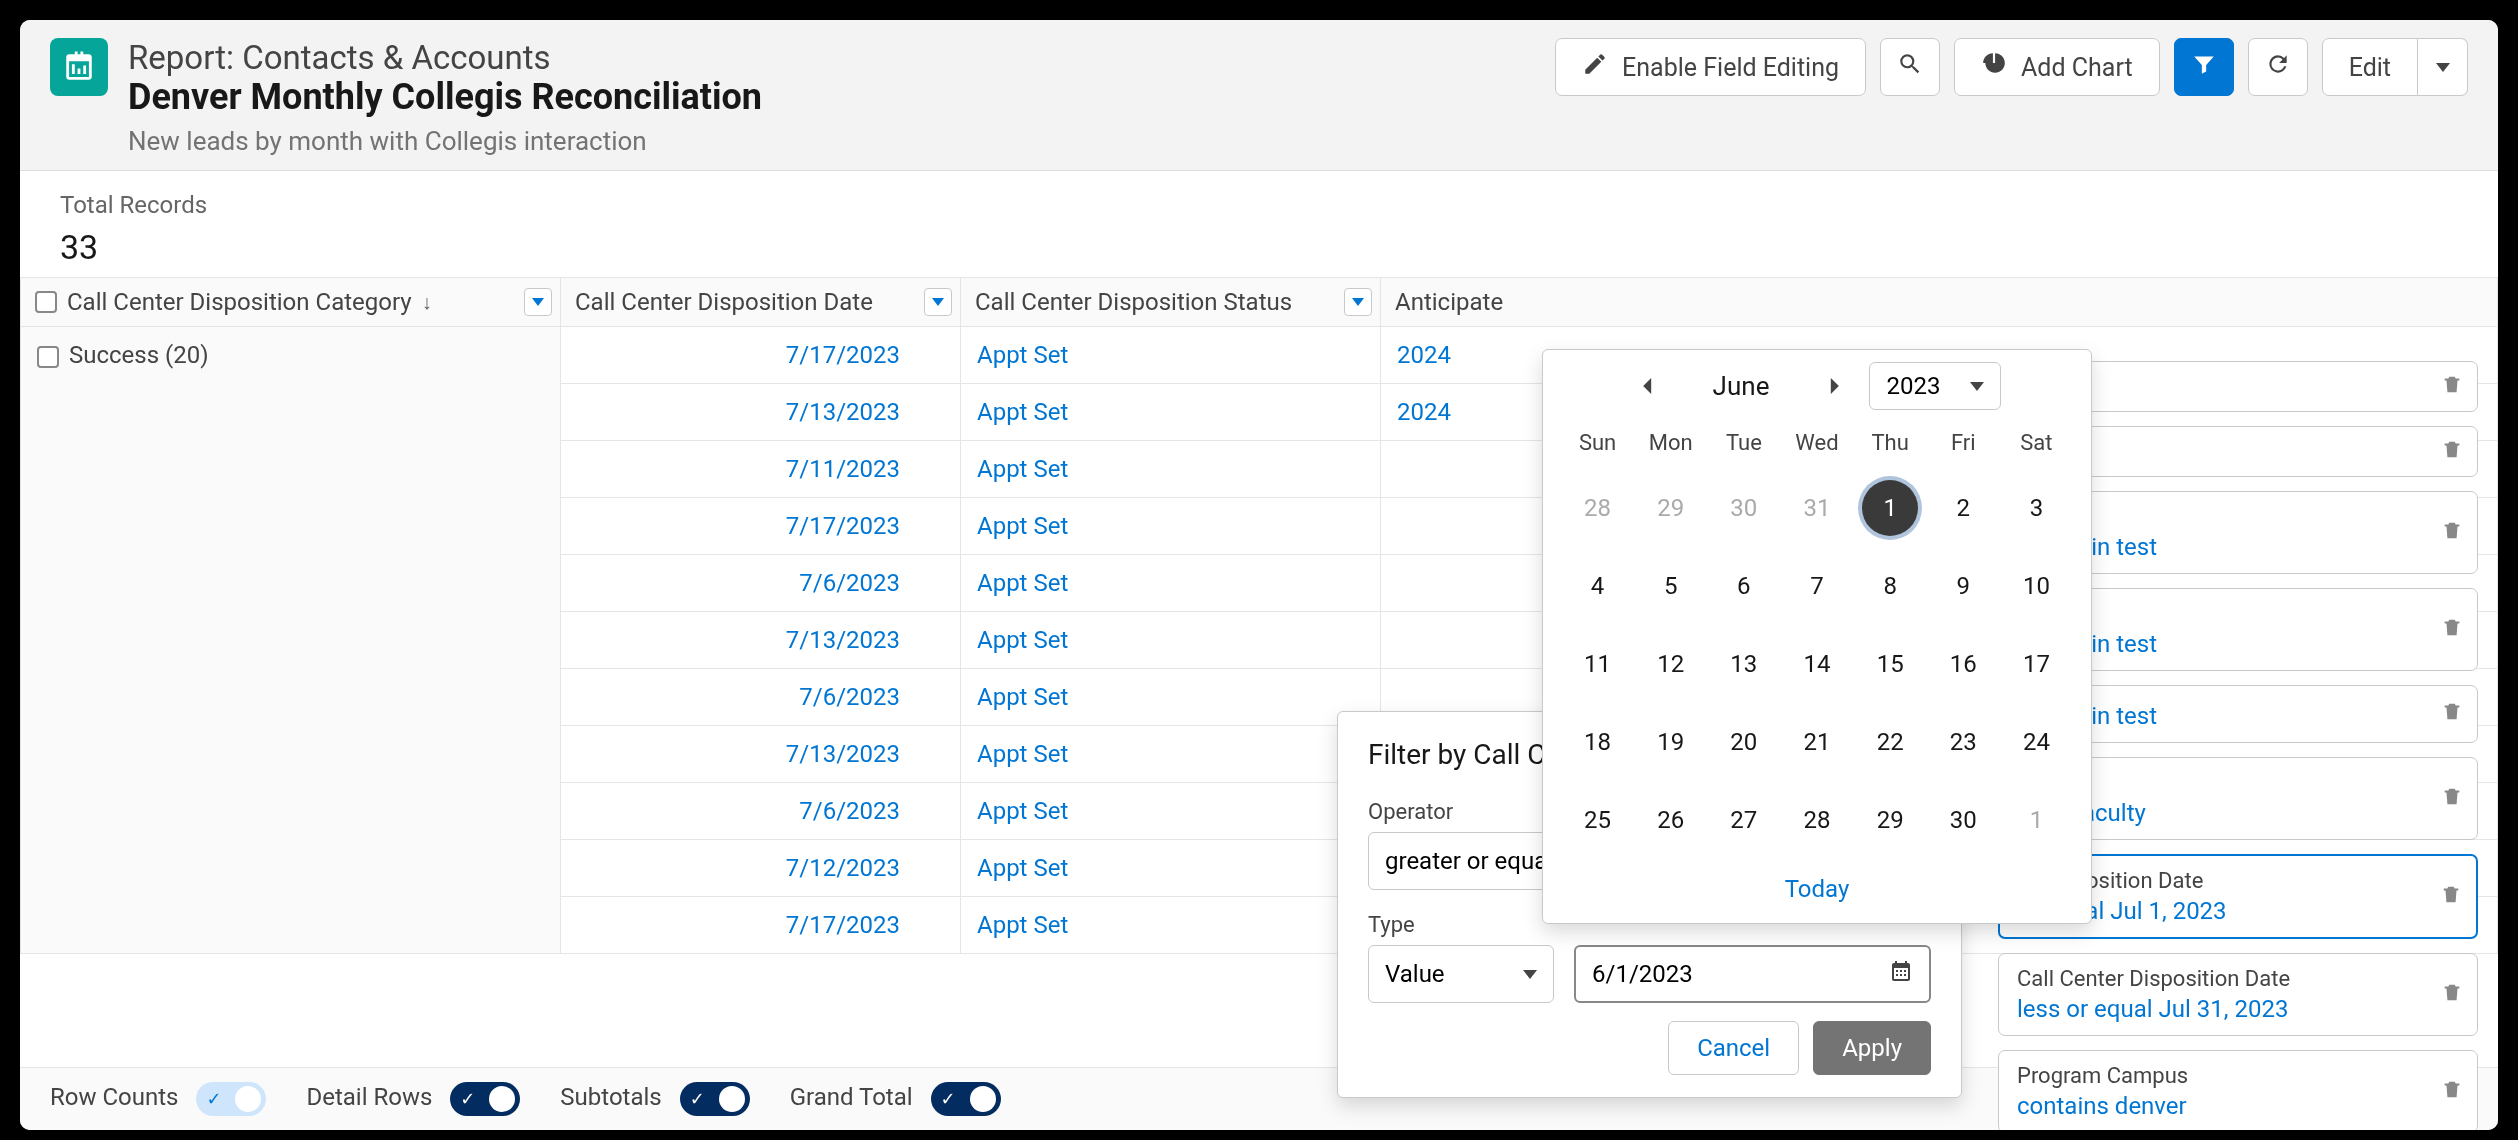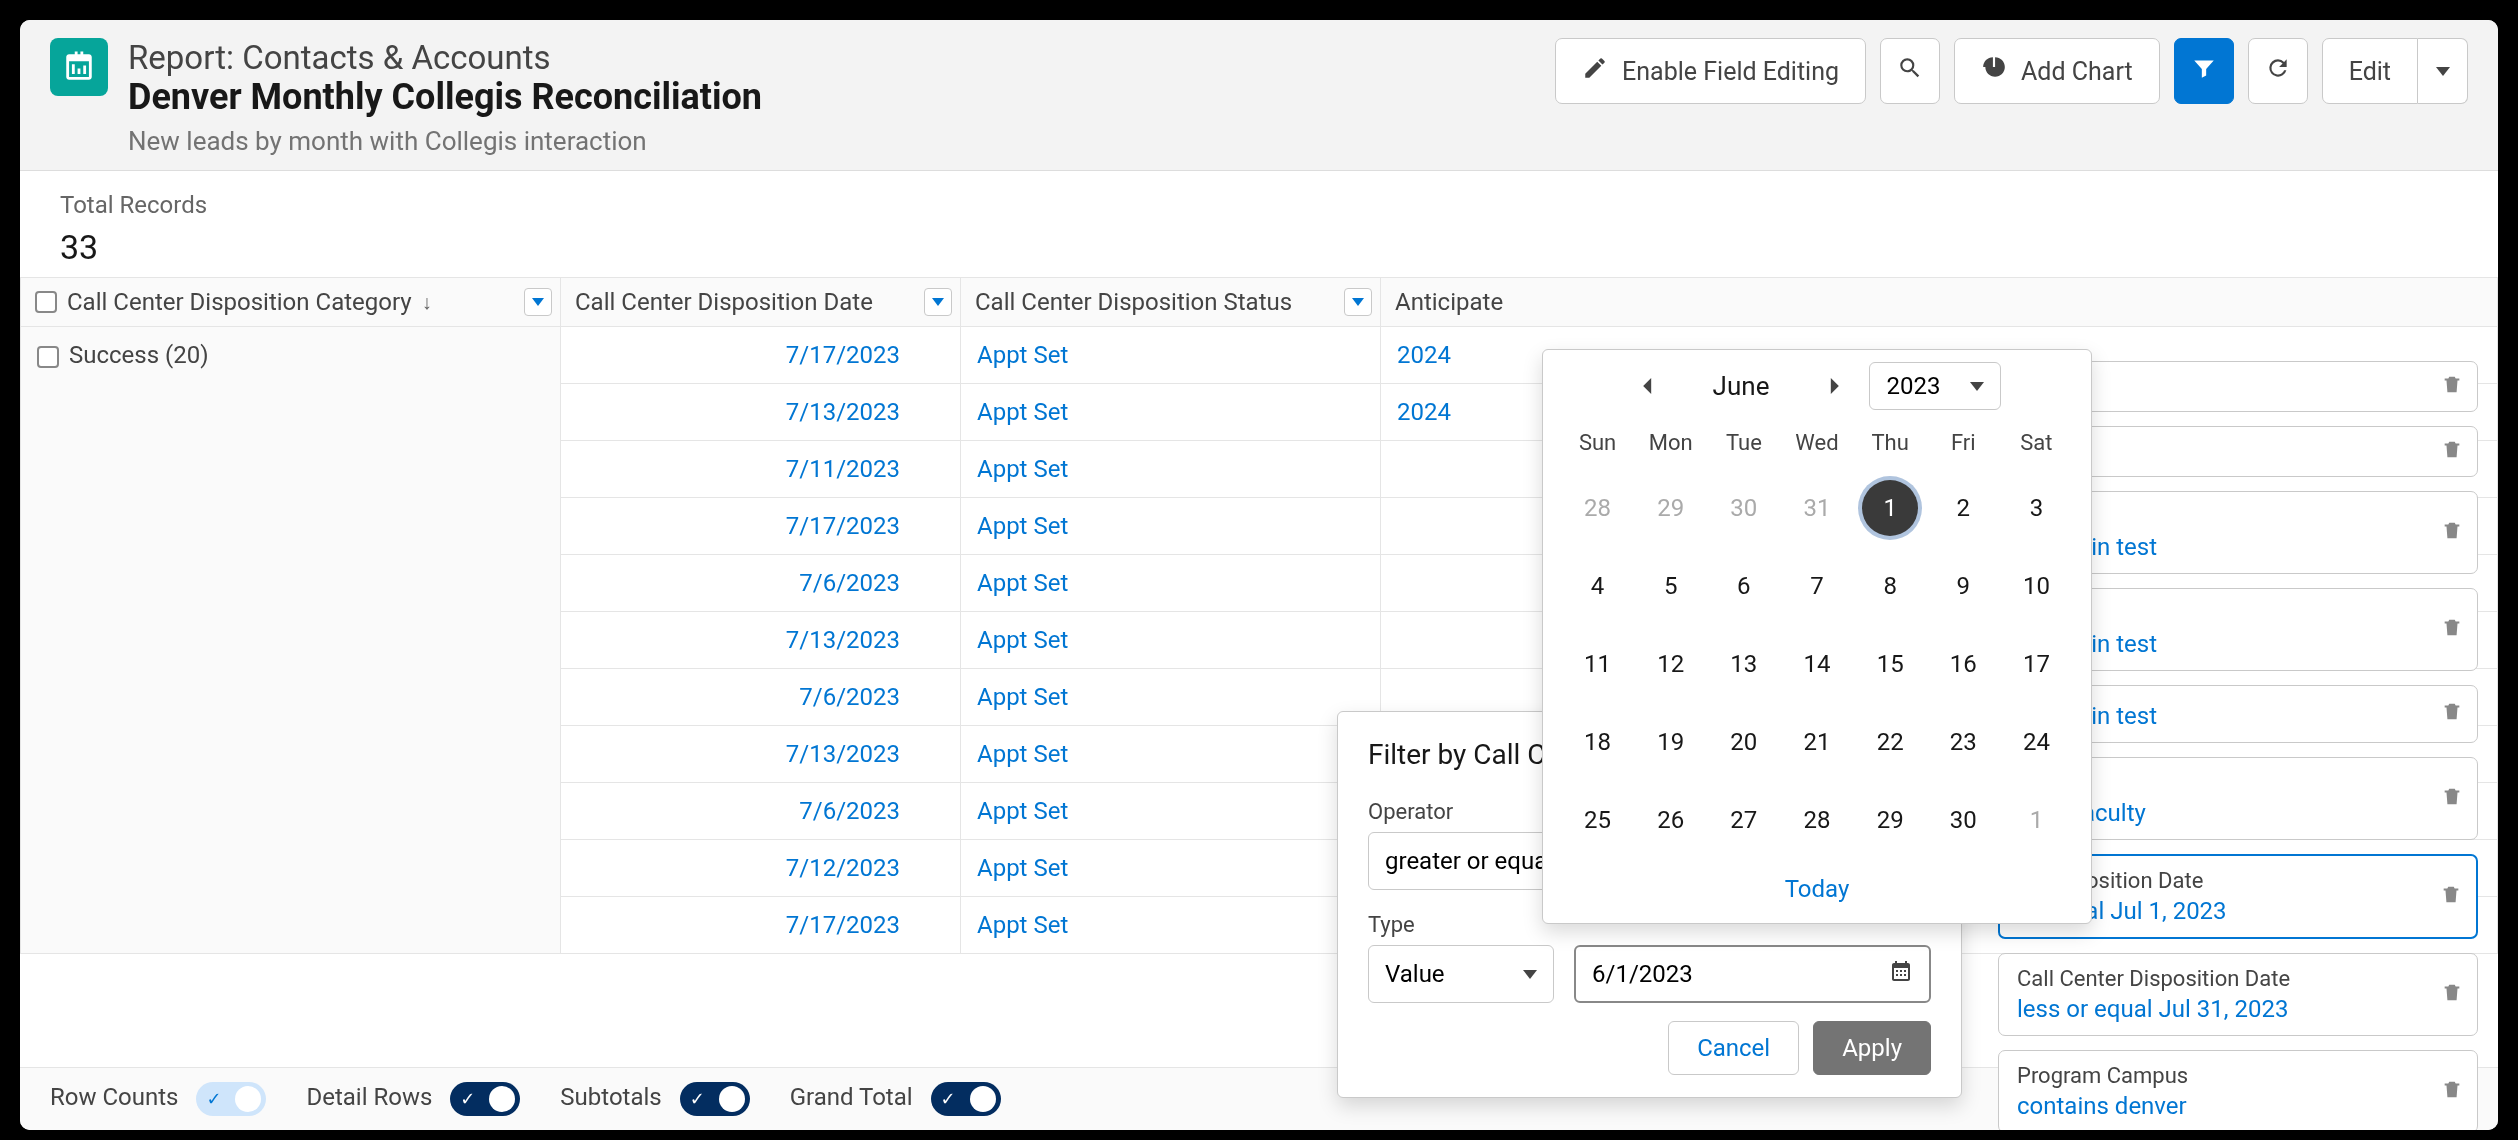--- a/index.html
+++ b/index.html
@@ -6,21 +6,21 @@
 body { background: #000; width: 2518px; height: 1140px; overflow: hidden; position: relative; }
 .app { position: absolute; left: 20px; top: 20px; right: 20px; bottom: 10px; background: #fff; border-radius: 10px; overflow: hidden; display: flex; flex-direction: column; }
 .topbar { background: #f3f3f3; border-bottom: 1px solid #ddd; padding: 18px 30px 14px 30px; display: flex; align-items: flex-start; }
 .title-block { display: flex; align-items: flex-start; }
 .report-icon { width: 58px; height: 58px; background: #06a59a; border-radius: 8px; display: flex; align-items: center; justify-content: center; margin-right: 20px; }
 .report-icon svg { width: 34px; height: 34px; fill: #fff; }
 .title-text small { font-size: 33px; color: #444; }
 .title-text h1 { font-size: 36px; font-weight: 700; color: #181818; line-height: 1.15; }
 .subtitle { font-size: 26px; color: #737373; margin-top: 8px; }
 .top-actions { margin-left: auto; display: flex; gap: 14px; align-items: center; }
-.btn { background: #fff; border: 1px solid #c9c9c9; border-radius: 7px; height: 66px; display: flex; align-items: center; justify-content: center; padding: 0 26px; font-size: 25px; color: #444; cursor: pointer; }
+.btn { background: #fff; border: 1px solid #c9c9c9; border-radius: 7px; height: 58px; display: flex; align-items: center; justify-content: center; padding: 0 26px; font-size: 25px; color: #444; cursor: pointer; }
 .btn.icon-only { width: 60px; padding: 0; }
 .btn.primary { background: #0176d3; border-color: #0176d3; color: #fff; }
 .btn svg { width: 26px; height: 26px; }
 .btn .btn-icon { margin-right: 14px; }
 .body { flex: 1; display: flex; flex-direction: column; background: #fff; position: relative; }
 .meta-row { padding: 20px 40px 10px 40px; }
 .meta-label { font-size: 24px; color: #666; }
 .meta-value { font-size: 34px; color: #181818; margin-top: 8px; }
 .table-wrap { flex: 1; overflow: hidden; }
 table.data { width: 100%; border-collapse: collapse; font-size: 24px; }

